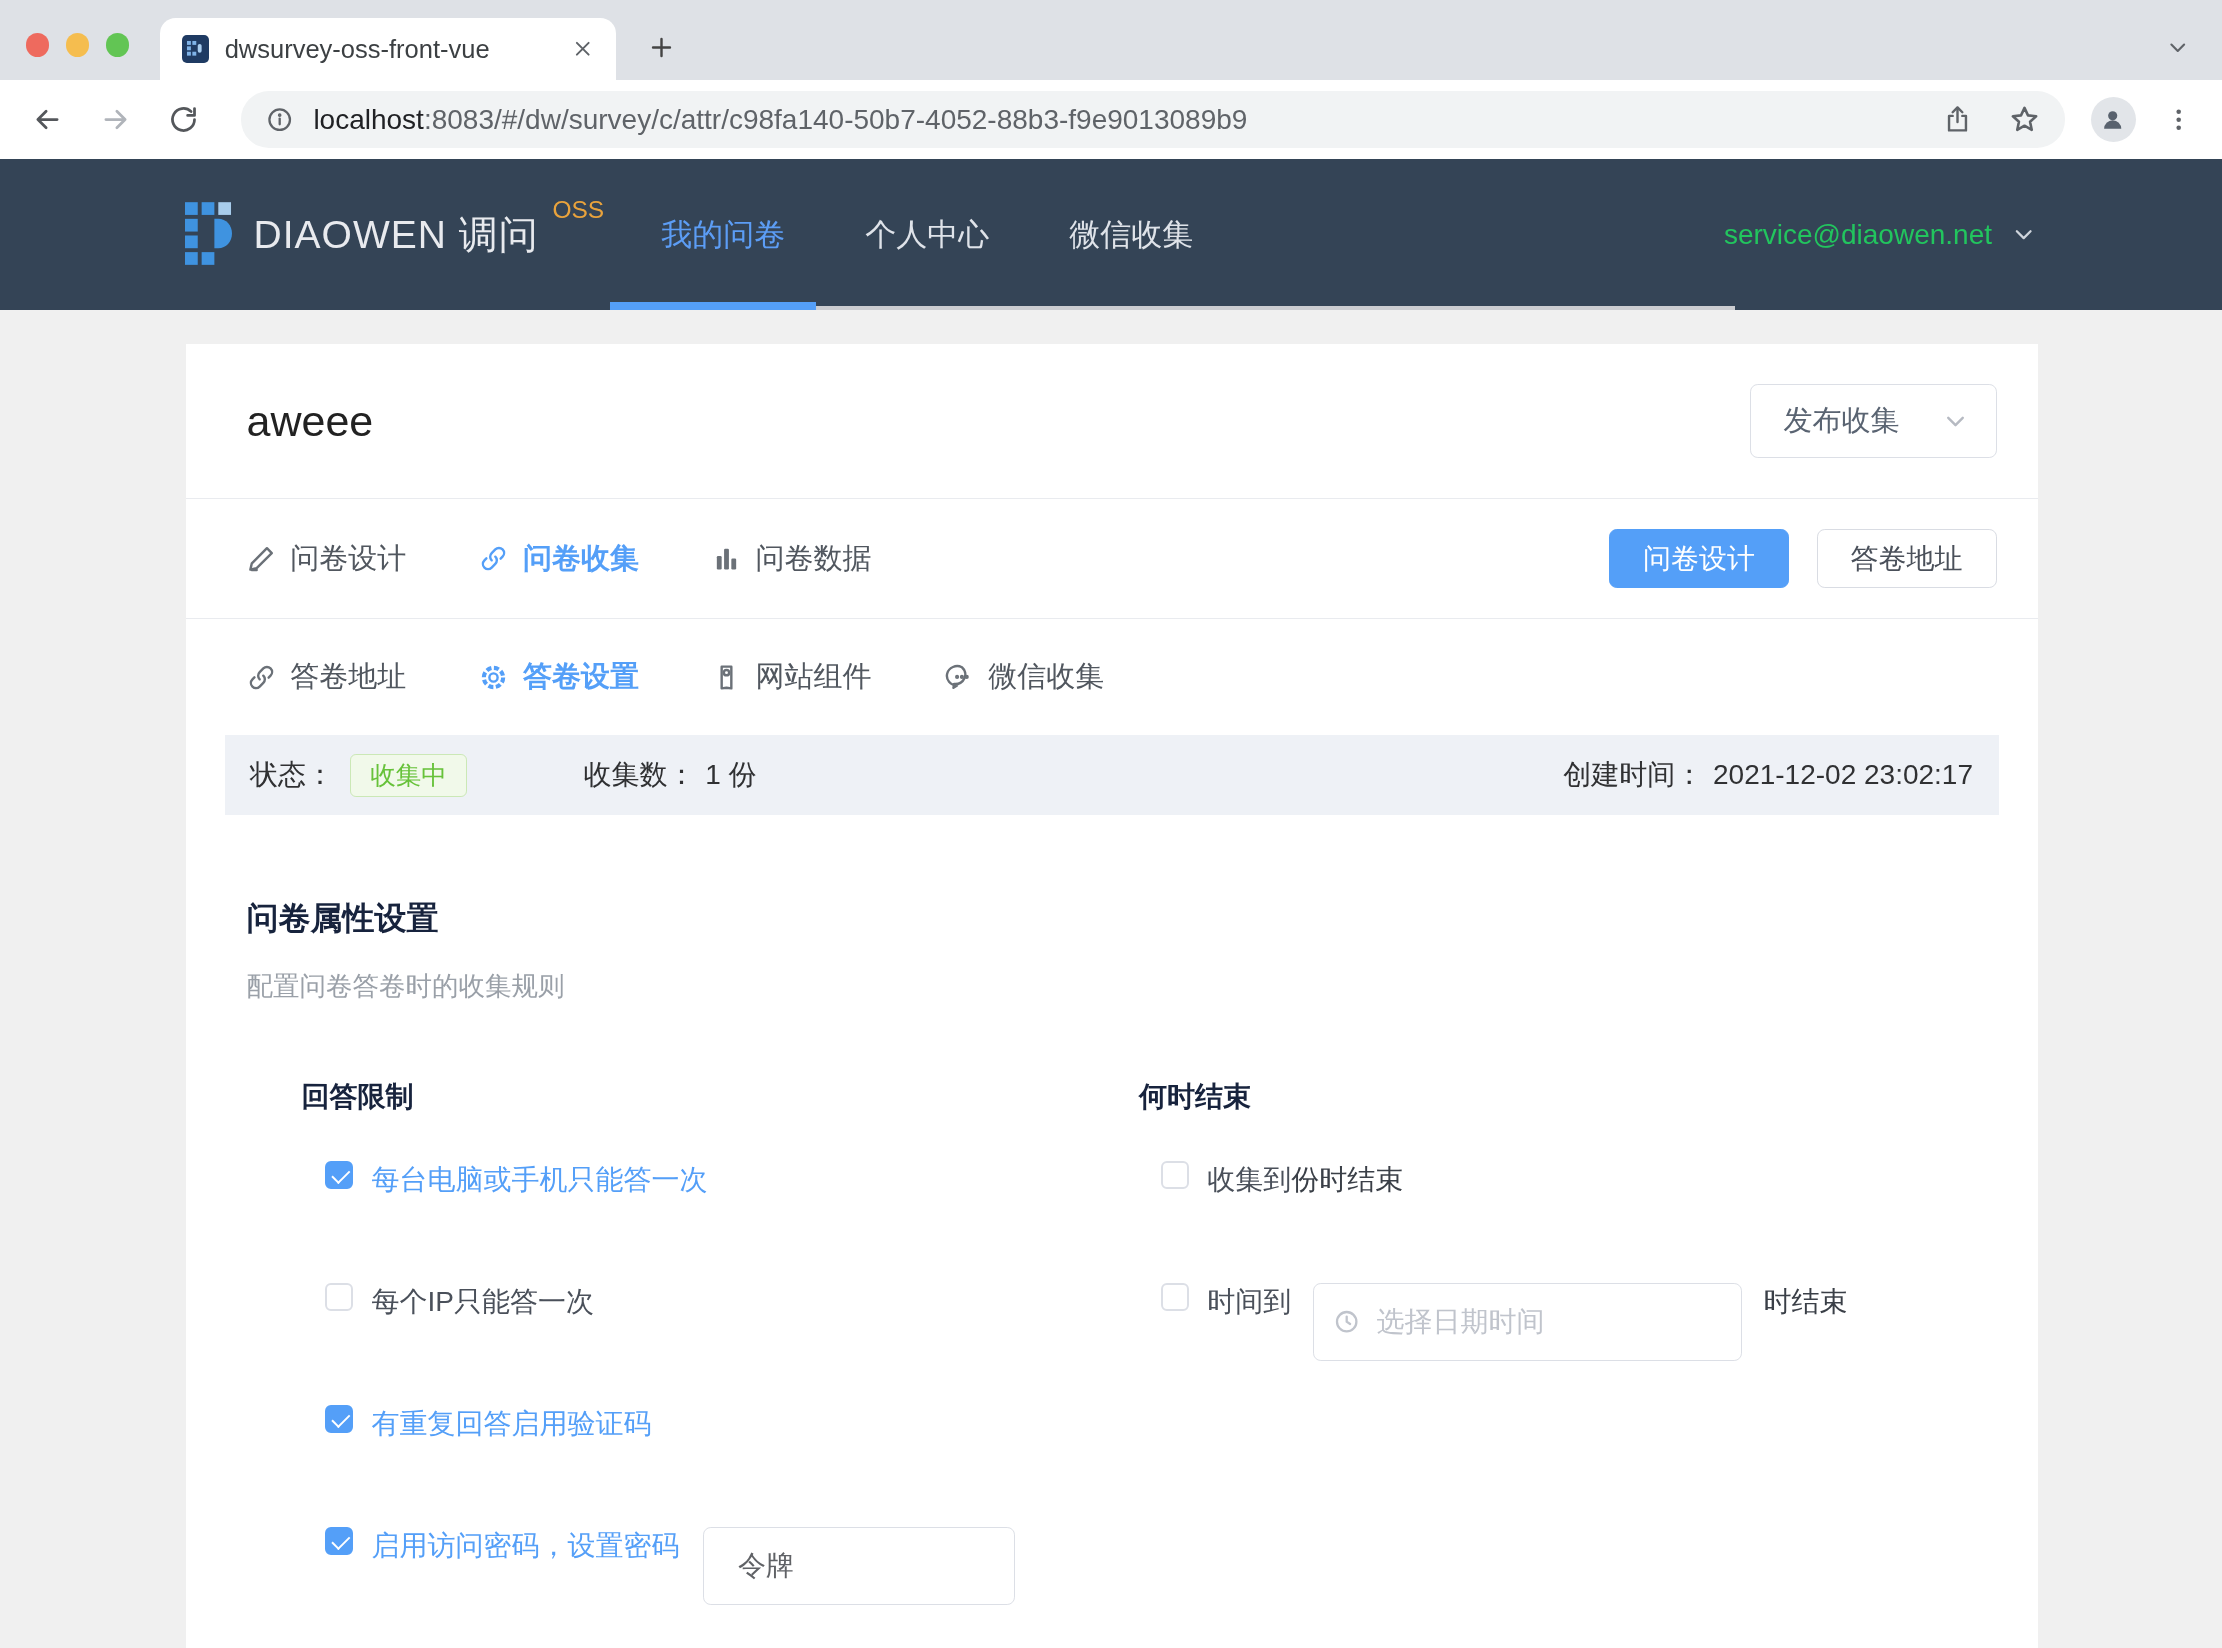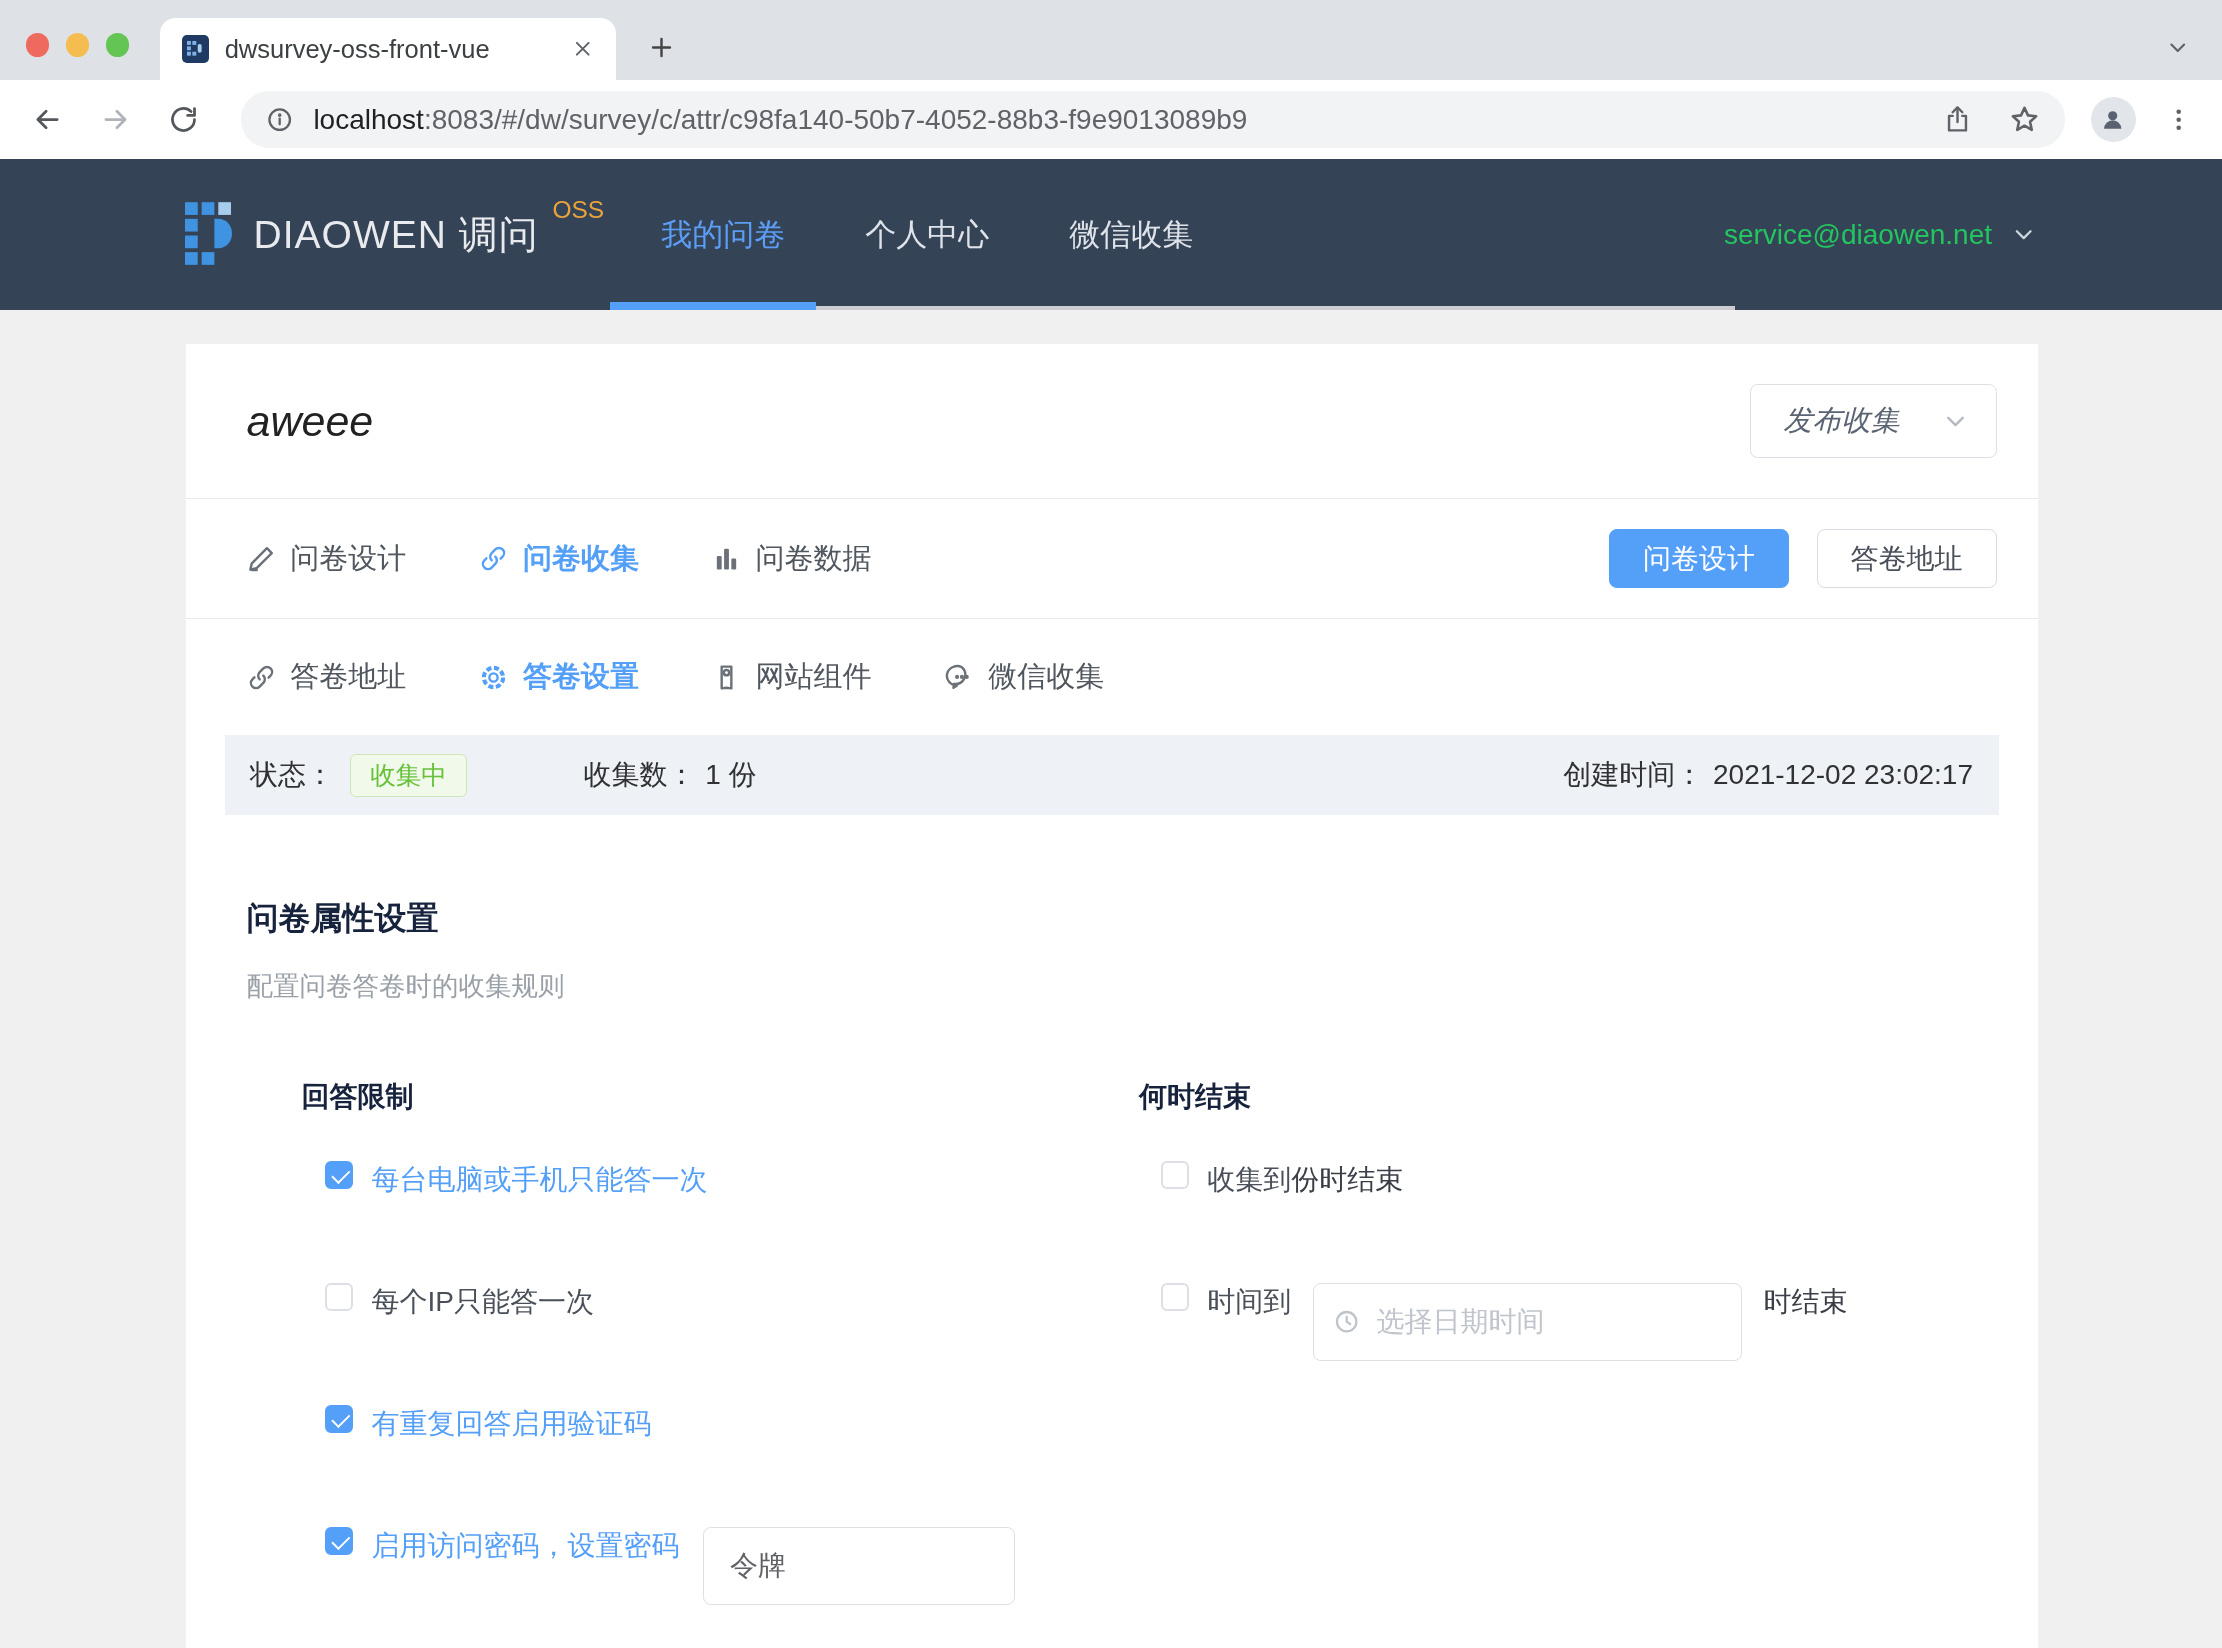--- a/index.html
+++ b/index.html
@@ -50,21 +50,21 @@
   .nav-user-email { font-size:28px; }
   .nav-user svg { margin-left:17.6px; color:#cfd5dc; }
   .menu-underline-gray { position:absolute; left:610px; bottom:0; width:1125px; height:3.9px;
     background:#cbcdd1; }
   .menu-underline-blue { position:absolute; left:610px; bottom:0; width:206px; height:7.8px;
     background:#549ff8; }
 
   
   .card { width:1852px; margin:34px auto 0; background:#fff; min-height:1372px; }
   .title-row { height:155px; display:flex; align-items:center; padding:0 41px 0 61px;
-    border-bottom:1px solid #e9ebef;font-style:italic; }
+    border-bottom:1px solid #e9ebef; }
   .page-title { font-size:43px; font-weight:400; color:#222; }
   .publish-select { margin-left:auto; width:247px; height:74px; border:1px solid #dcdfe6;
     border-radius:7.8px; display:flex; align-items:center; padding:0 25.5px 0 33px; cursor:pointer;text-align:center; }
   .publish-select span { font-size:29px; color:#5a6472; }
   .publish-select svg { margin-left:auto; color:#b6bac2; }
 
   .tabs-row { display:flex; align-items:center; padding:0 41px 0 61px; }
   .tabs-row.r1 { height:120px; border-bottom:1px solid #e9ebef; }
   .tabs-row.r2 { height:116px; }
   .tab-item { display:flex; align-items:center; margin-right:73px; color:#51575f;
@@ -100,21 +100,21 @@
 
   .cbx { width:28px; height:28px; border-radius:5.9px; flex:none; position:relative;
     border:2px solid #dcdfe6; background:#fff; cursor:pointer; }
   .cbx.checked { background:#549ff8; border-color:#549ff8; }
   .cbx.checked::after { content:""; position:absolute; left:8.8px; top:2.9px; width:7.8px; height:14.7px;
     border-right:2.9px solid #fff; border-bottom:2.9px solid #fff; transform:rotate(45deg); }
   .cbx-label { margin-left:18.6px; font-size:28px; color:#4a505a; white-space:nowrap; }
   .cbx-label.blue { color:#549ff8; }
 
   .text-input { width:312px; height:78px; border:1px solid #dcdfe6; border-radius:7.8px;
-    margin-left:23.5px; padding:0 26px; font-size:28px; color:#606266; outline:none;
+    margin-left:23.5px; padding:0 34px; font-size:28px; color:#606266; outline:none;
     font-family:inherit; background:#fff; }
 
   .num-wrap { position:relative; width:349px; height:78px; border:1px solid #dcdfe6;
     border-radius:7.8px; margin:0 21.6px; background:#fff; }
   .num-input { width:267px; height:100%; border:none; outline:none; text-align:center;
     font-size:29px; color:#606266; font-family:inherit; background:transparent; }
   .spinner { position:absolute; top:0; right:0; width:82px; height:100%; display:flex;
     flex-direction:column; border-left:1px solid #dcdfe6; }
   .spin { flex:1; background:#f5f7fa; display:flex; align-items:center; justify-content:center;
     color:#8d9199; cursor:pointer; }

